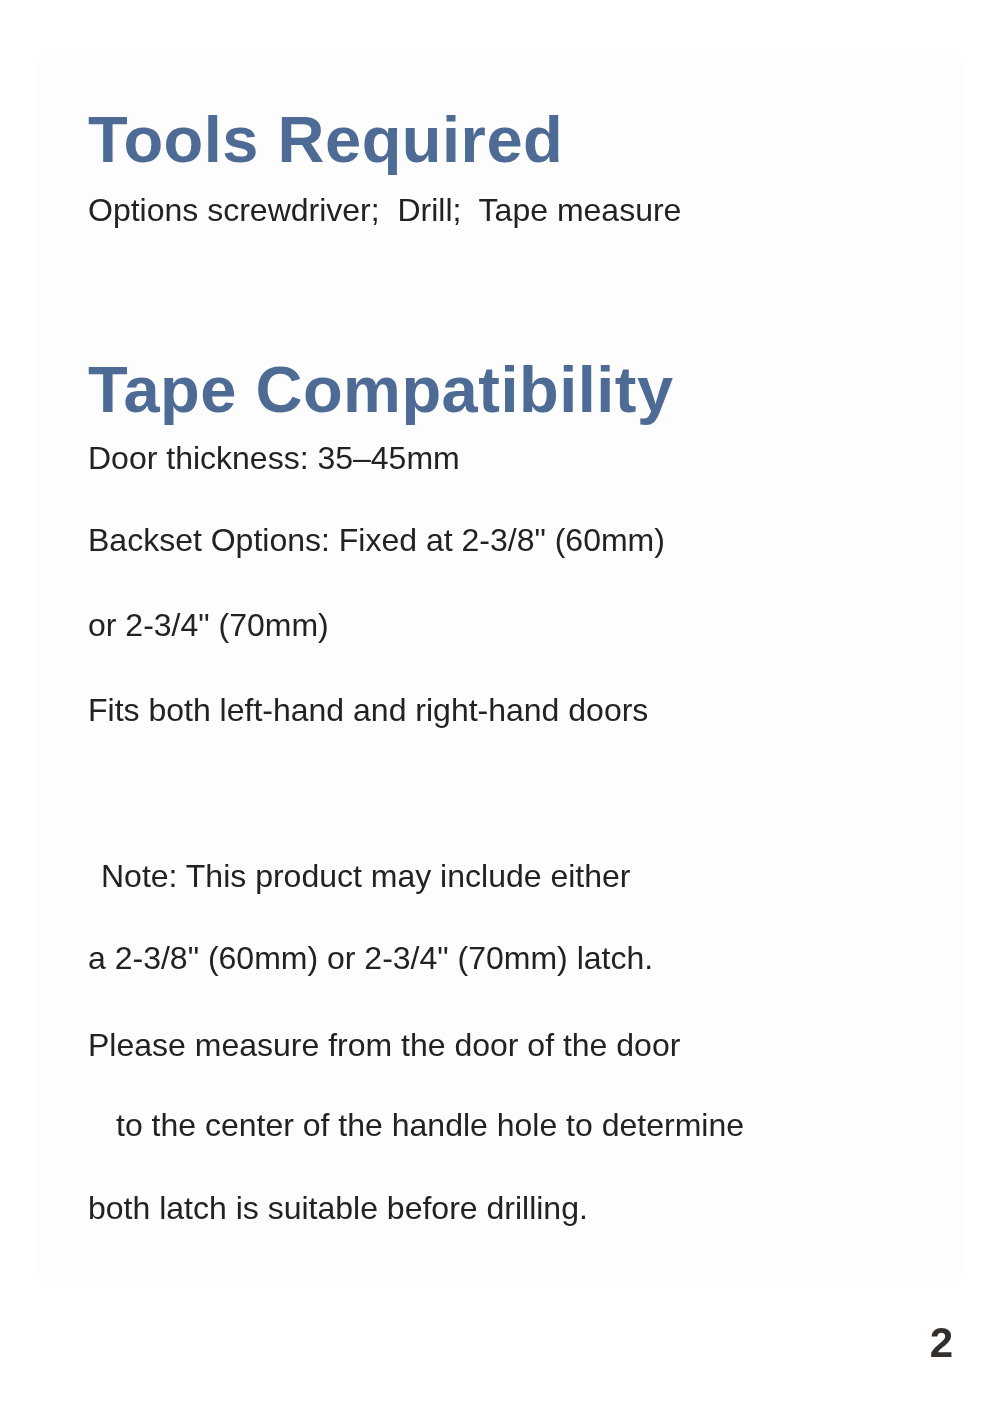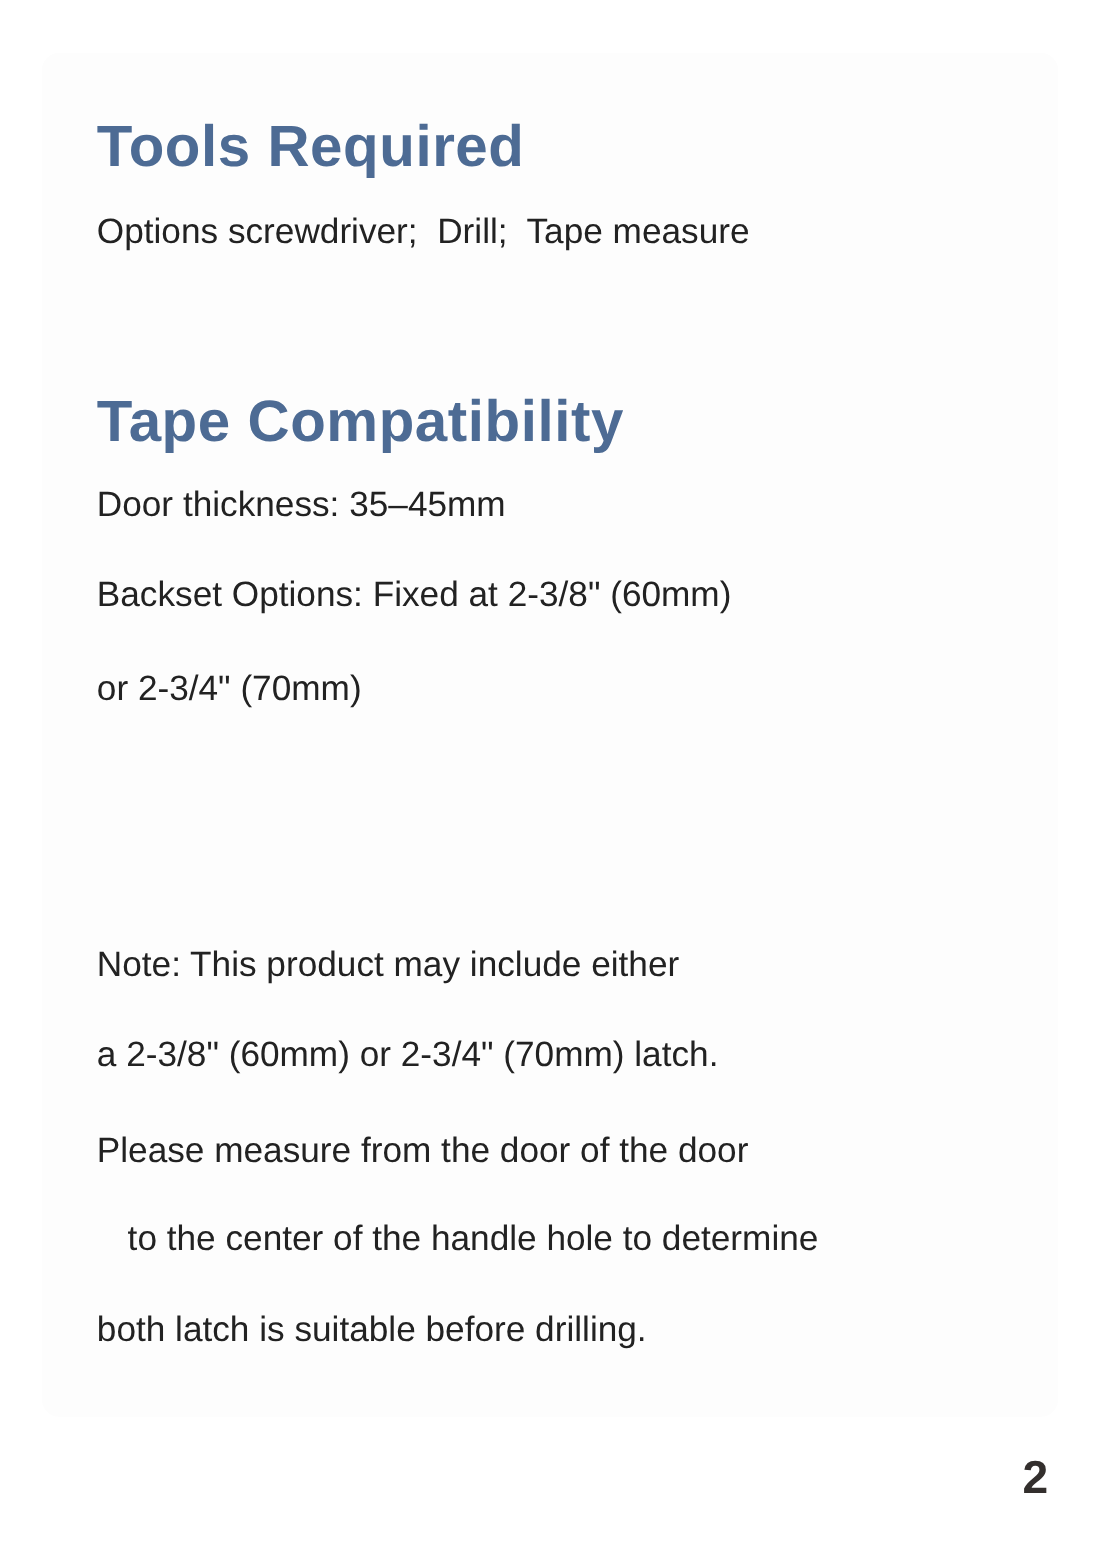--- a/index.html
+++ b/index.html
@@ -22,21 +22,21 @@
     left: 38px;
     top: 48px;
     width: 924px;
     height: 1240px;
     background: #fdfdfd;
     border-radius: 16px;
   }
   .doc-heading {
     position: absolute;
     left: 88px;
-    font-size: 53px;
+    font-size: 65px;
     font-weight: bold;
     line-height: 1;
     color: #4d6b94;
     letter-spacing: 0.5px;
     white-space: nowrap;
   }
   .doc-line {
     position: absolute;
     left: 88px;
     font-size: 32px;
@@ -66,22 +66,23 @@
   <div class="doc-line" style="top:194px;">Options screwdriver;  Drill;  Tape measure</div>
 
   <div class="doc-heading" style="top:357px;">Tape Compatibility</div>
 
   <div class="doc-line" style="top:442px;">Door thickness: 35–45mm</div>
 
   <div class="doc-line" style="top:524px;">Backset Options: Fixed at 2-3/8" (60mm)</div>
 
   <div class="doc-line" style="top:609px;">or 2-3/4" (70mm)</div>
 
+  <div class="doc-line" style="top:694px;">Fits both left-hand and right-hand doors</div>
 
-  <div class="doc-line" style="top:860px;">Note: This product may include either</div>
+  <div class="doc-line" style="top:860px;margin-left:13px;">Note: This product may include either</div>
 
   <div class="doc-line" style="top:942px;">a 2-3/8" (60mm) or 2-3/4" (70mm) latch.</div>
 
   <div class="doc-line" style="top:1029px;">Please measure from the door of the door</div>
 
   <div class="doc-line" style="top:1109px;margin-left:28px;">to the center of the handle hole to determine</div>
 
   <div class="doc-line" style="top:1192px;">both latch is suitable before drilling.</div>
 
   <div class="page-number">2</div>

